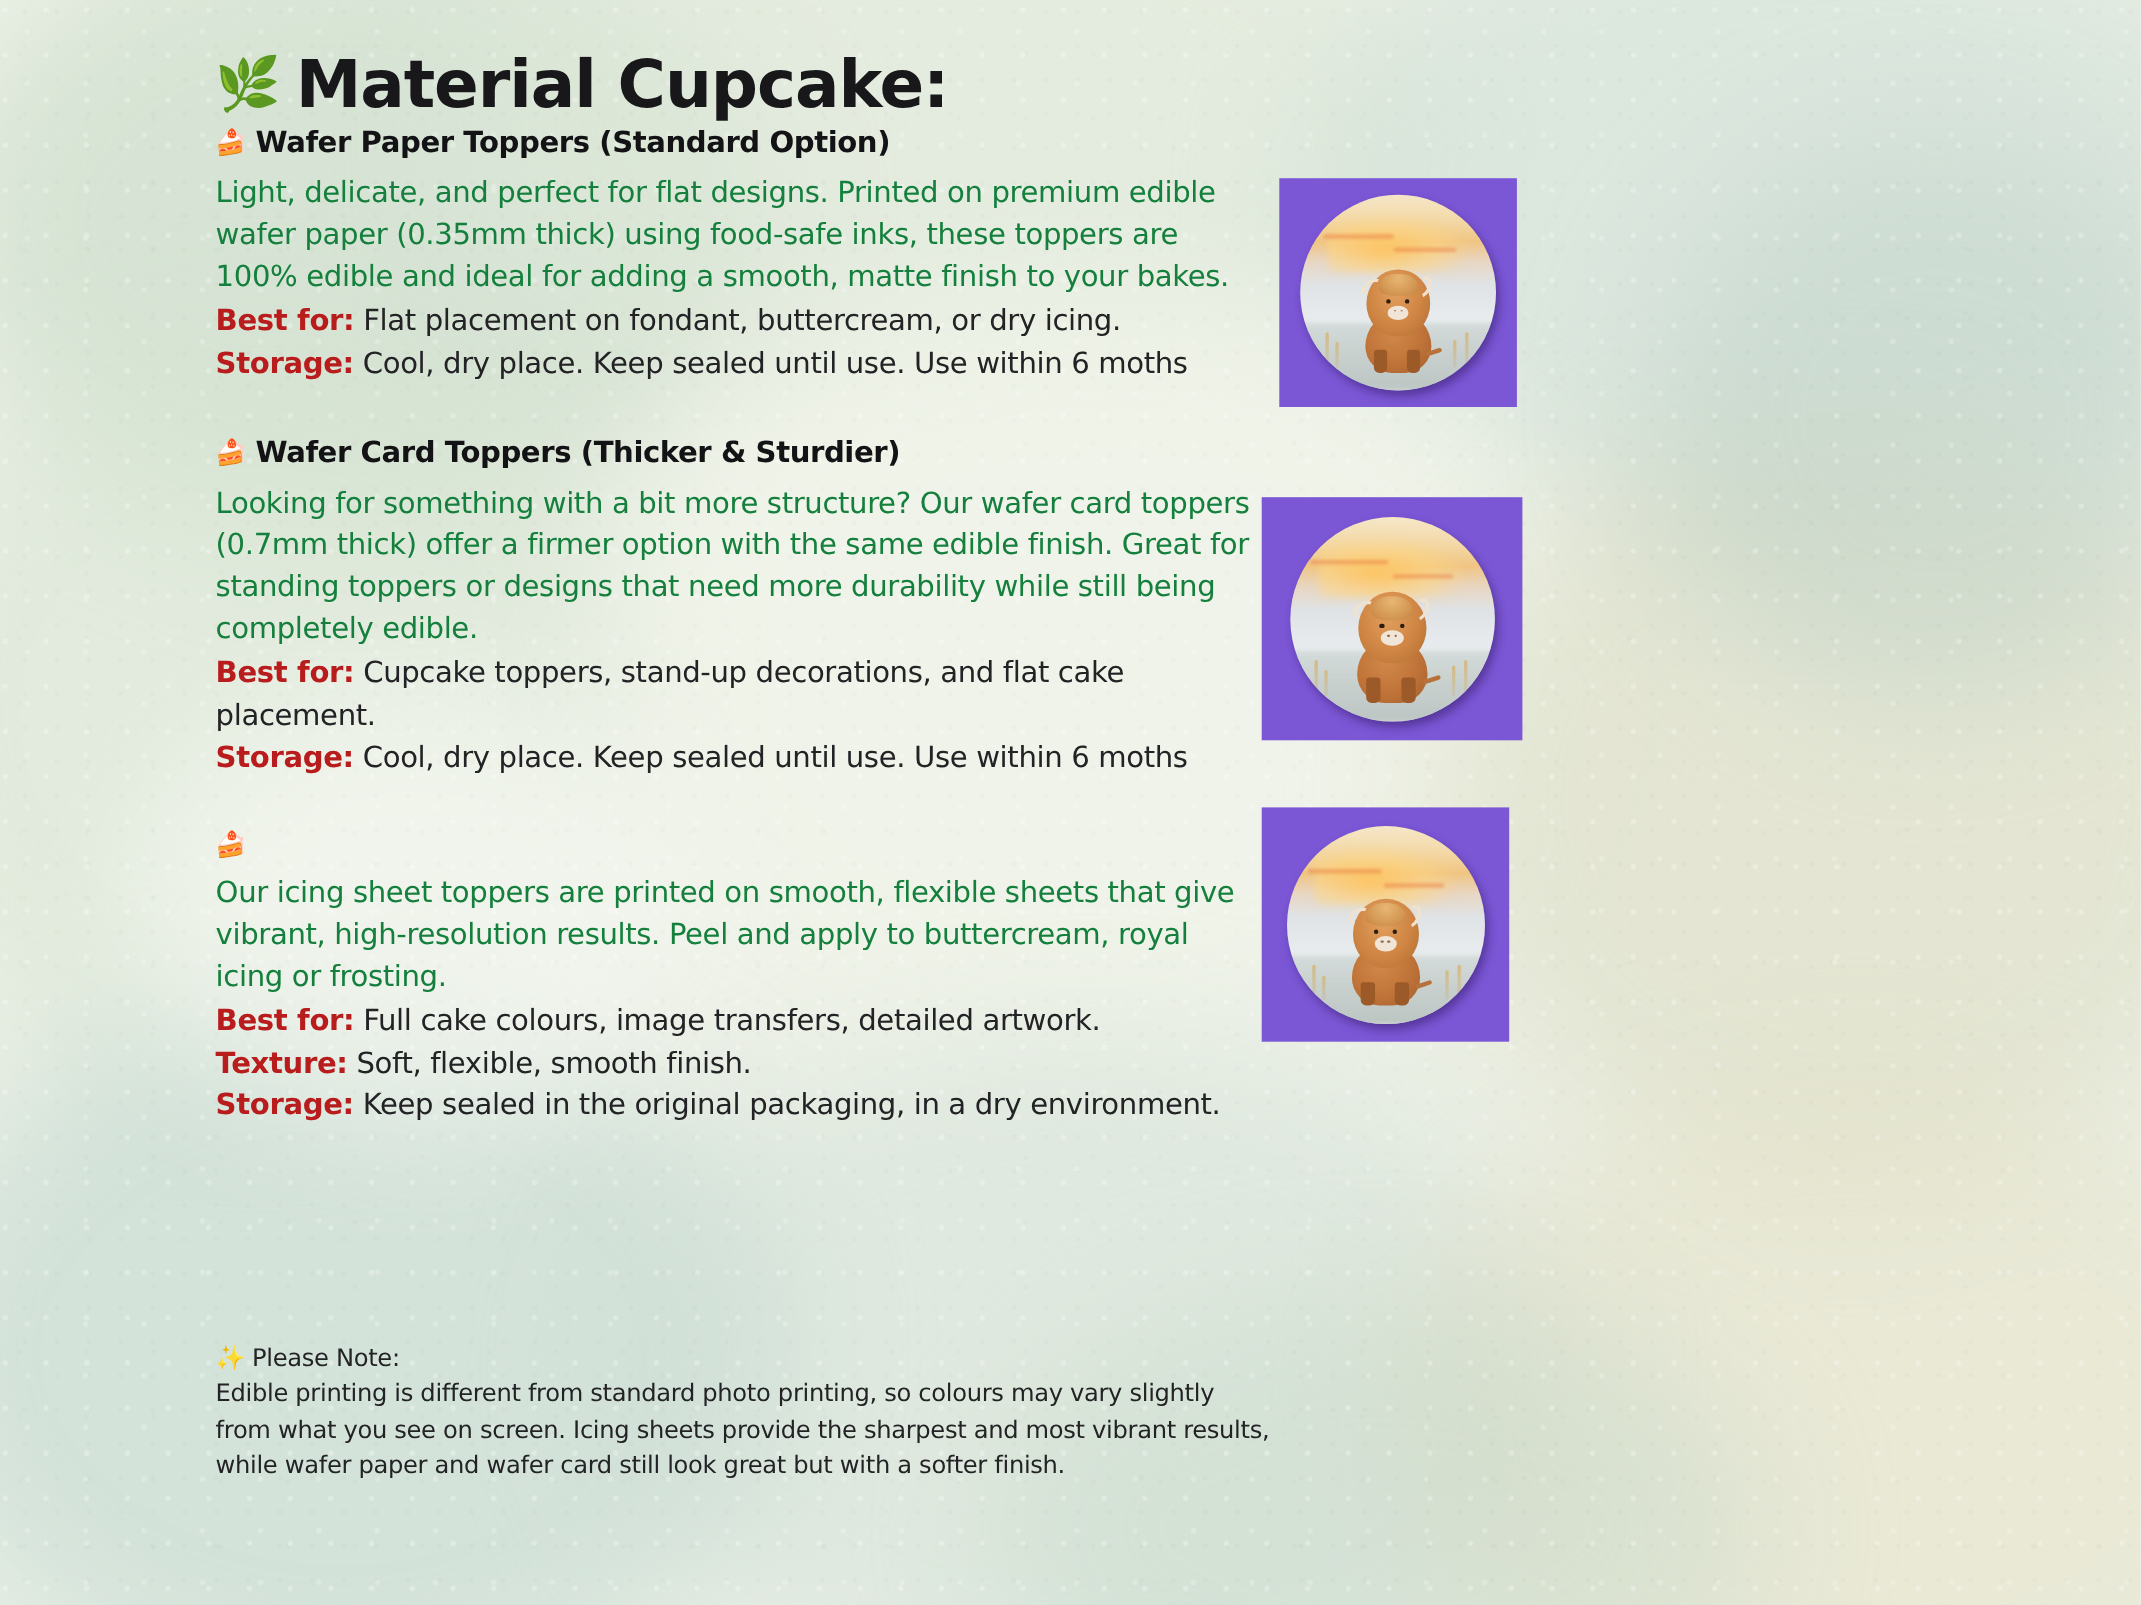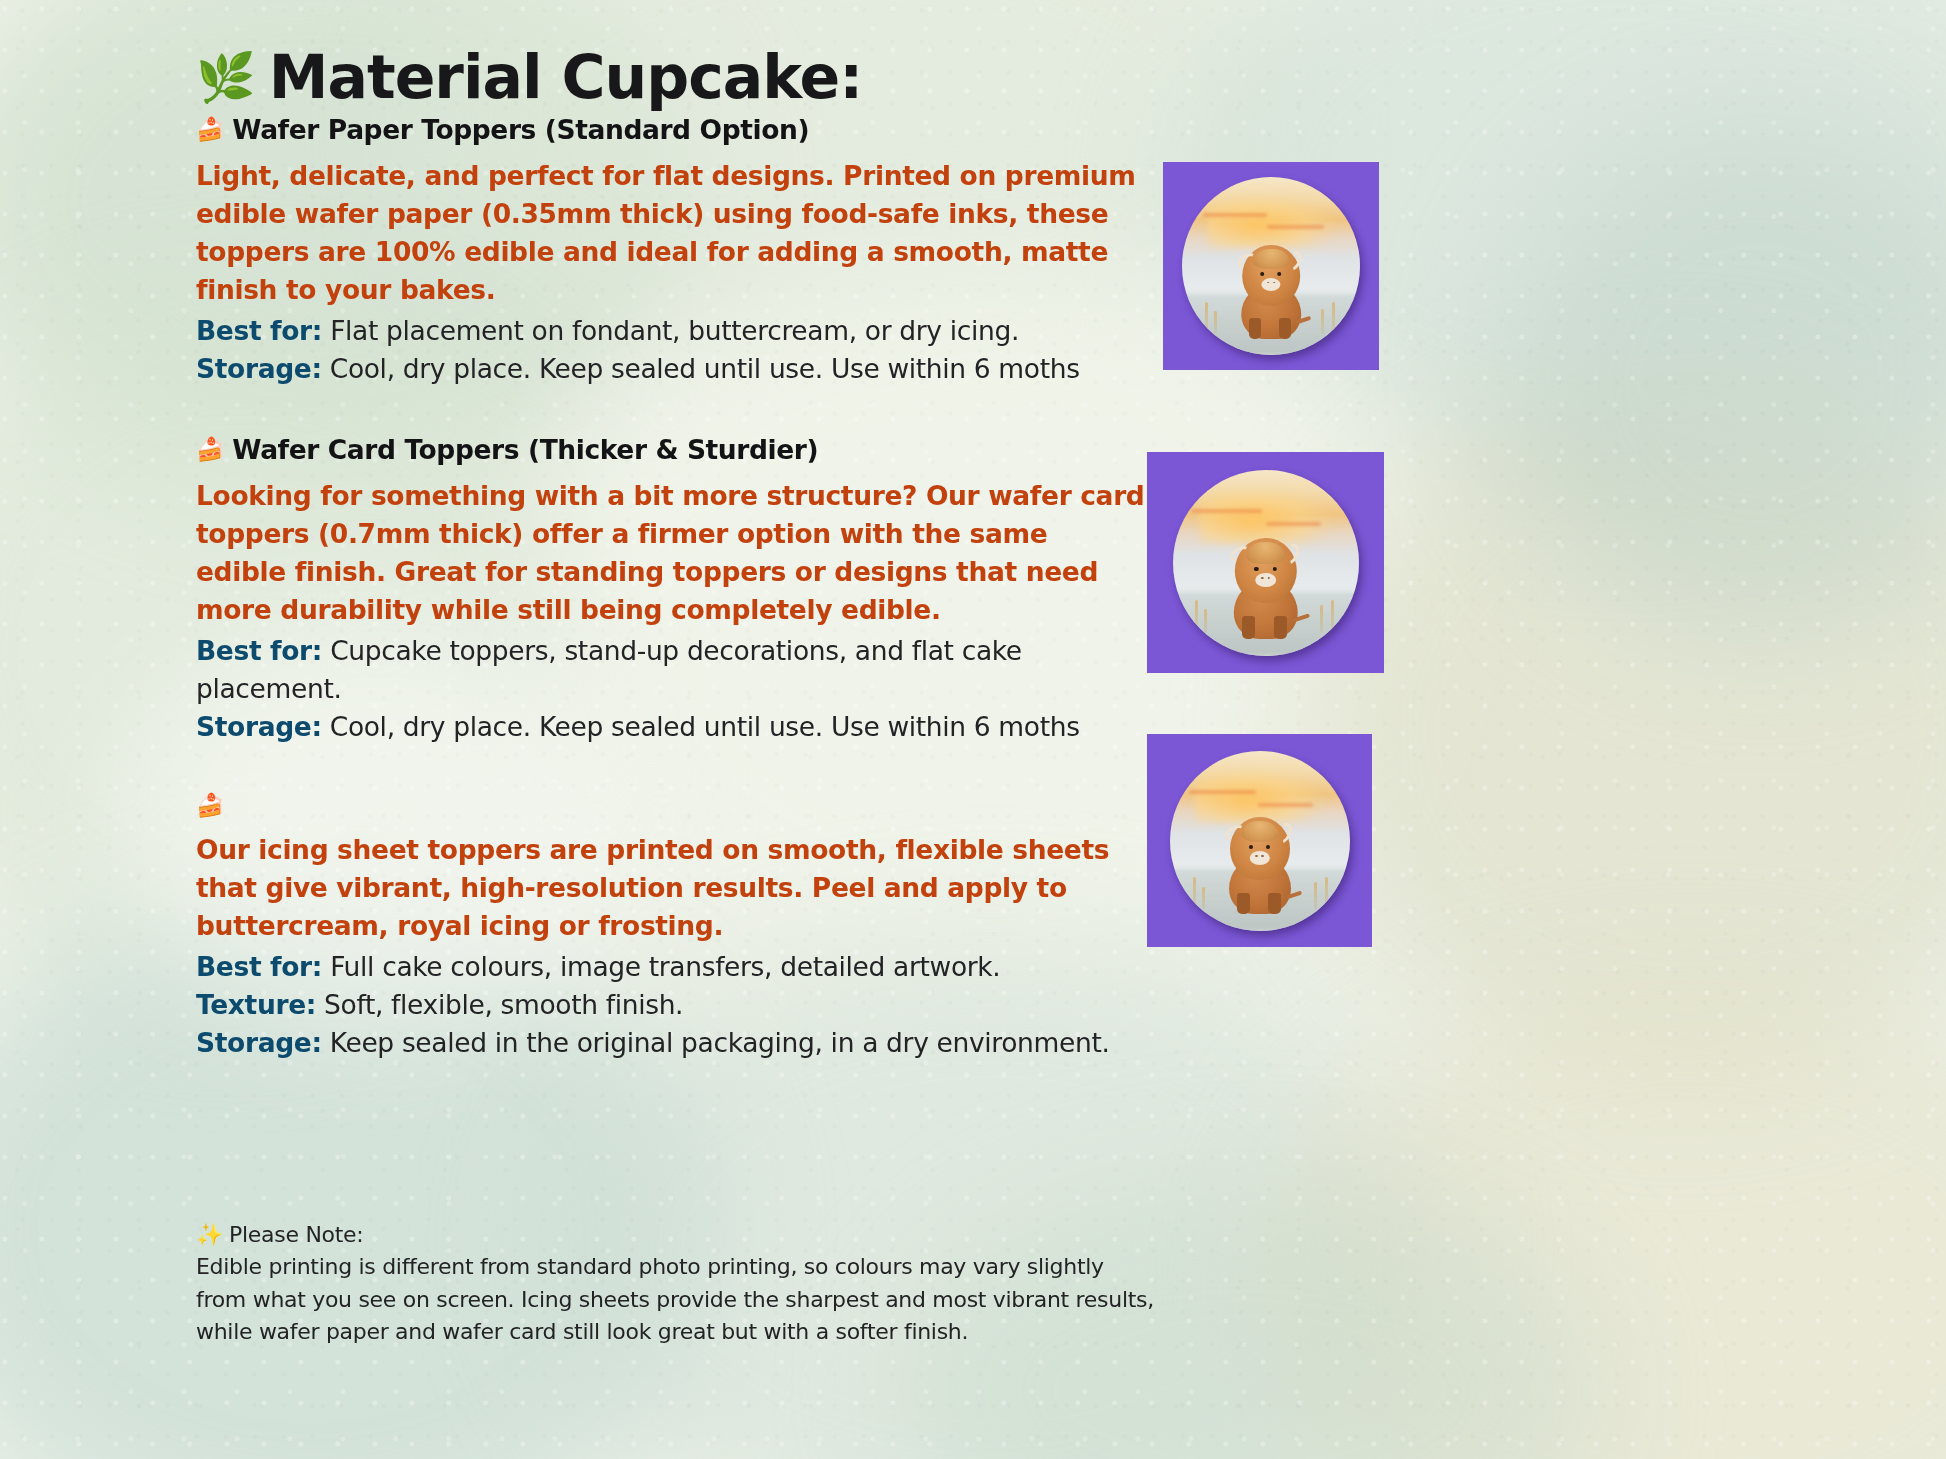--- a/index.html
+++ b/index.html
@@ -58,32 +58,32 @@
     letter-spacing:-.4px;
     margin-bottom:9px;
     display:flex; align-items:center; gap:8px;
     color:#131315;
   }
   .head-emoji{ font-size:23px; }
   .para{
     font-size:26.5px;
     line-height:1.44;
     letter-spacing:-.35px;
-    color:#c2410c;
+    color:#15803d;
     margin:12px 0 2px 0;
-    font-weight:700;
+    font-weight:400;
   }
   .kv{
     font-size:26.5px;
     line-height:1.44;
     letter-spacing:-.35px;
     color:#232326;
     margin:0;
   }
-  .kv b{ font-weight:bold; color:#0c4a6e; }
+  .kv b{ font-weight:bold; color:#b91c1c; }
 
   .sec1 { margin-top:2px; }
   .sec2 { margin-top:46px; }
   .sec3 { margin-top:46px; }
 
   .note{
     position:absolute;
     left:196px; top:1222px;
     width:960px;
   }

